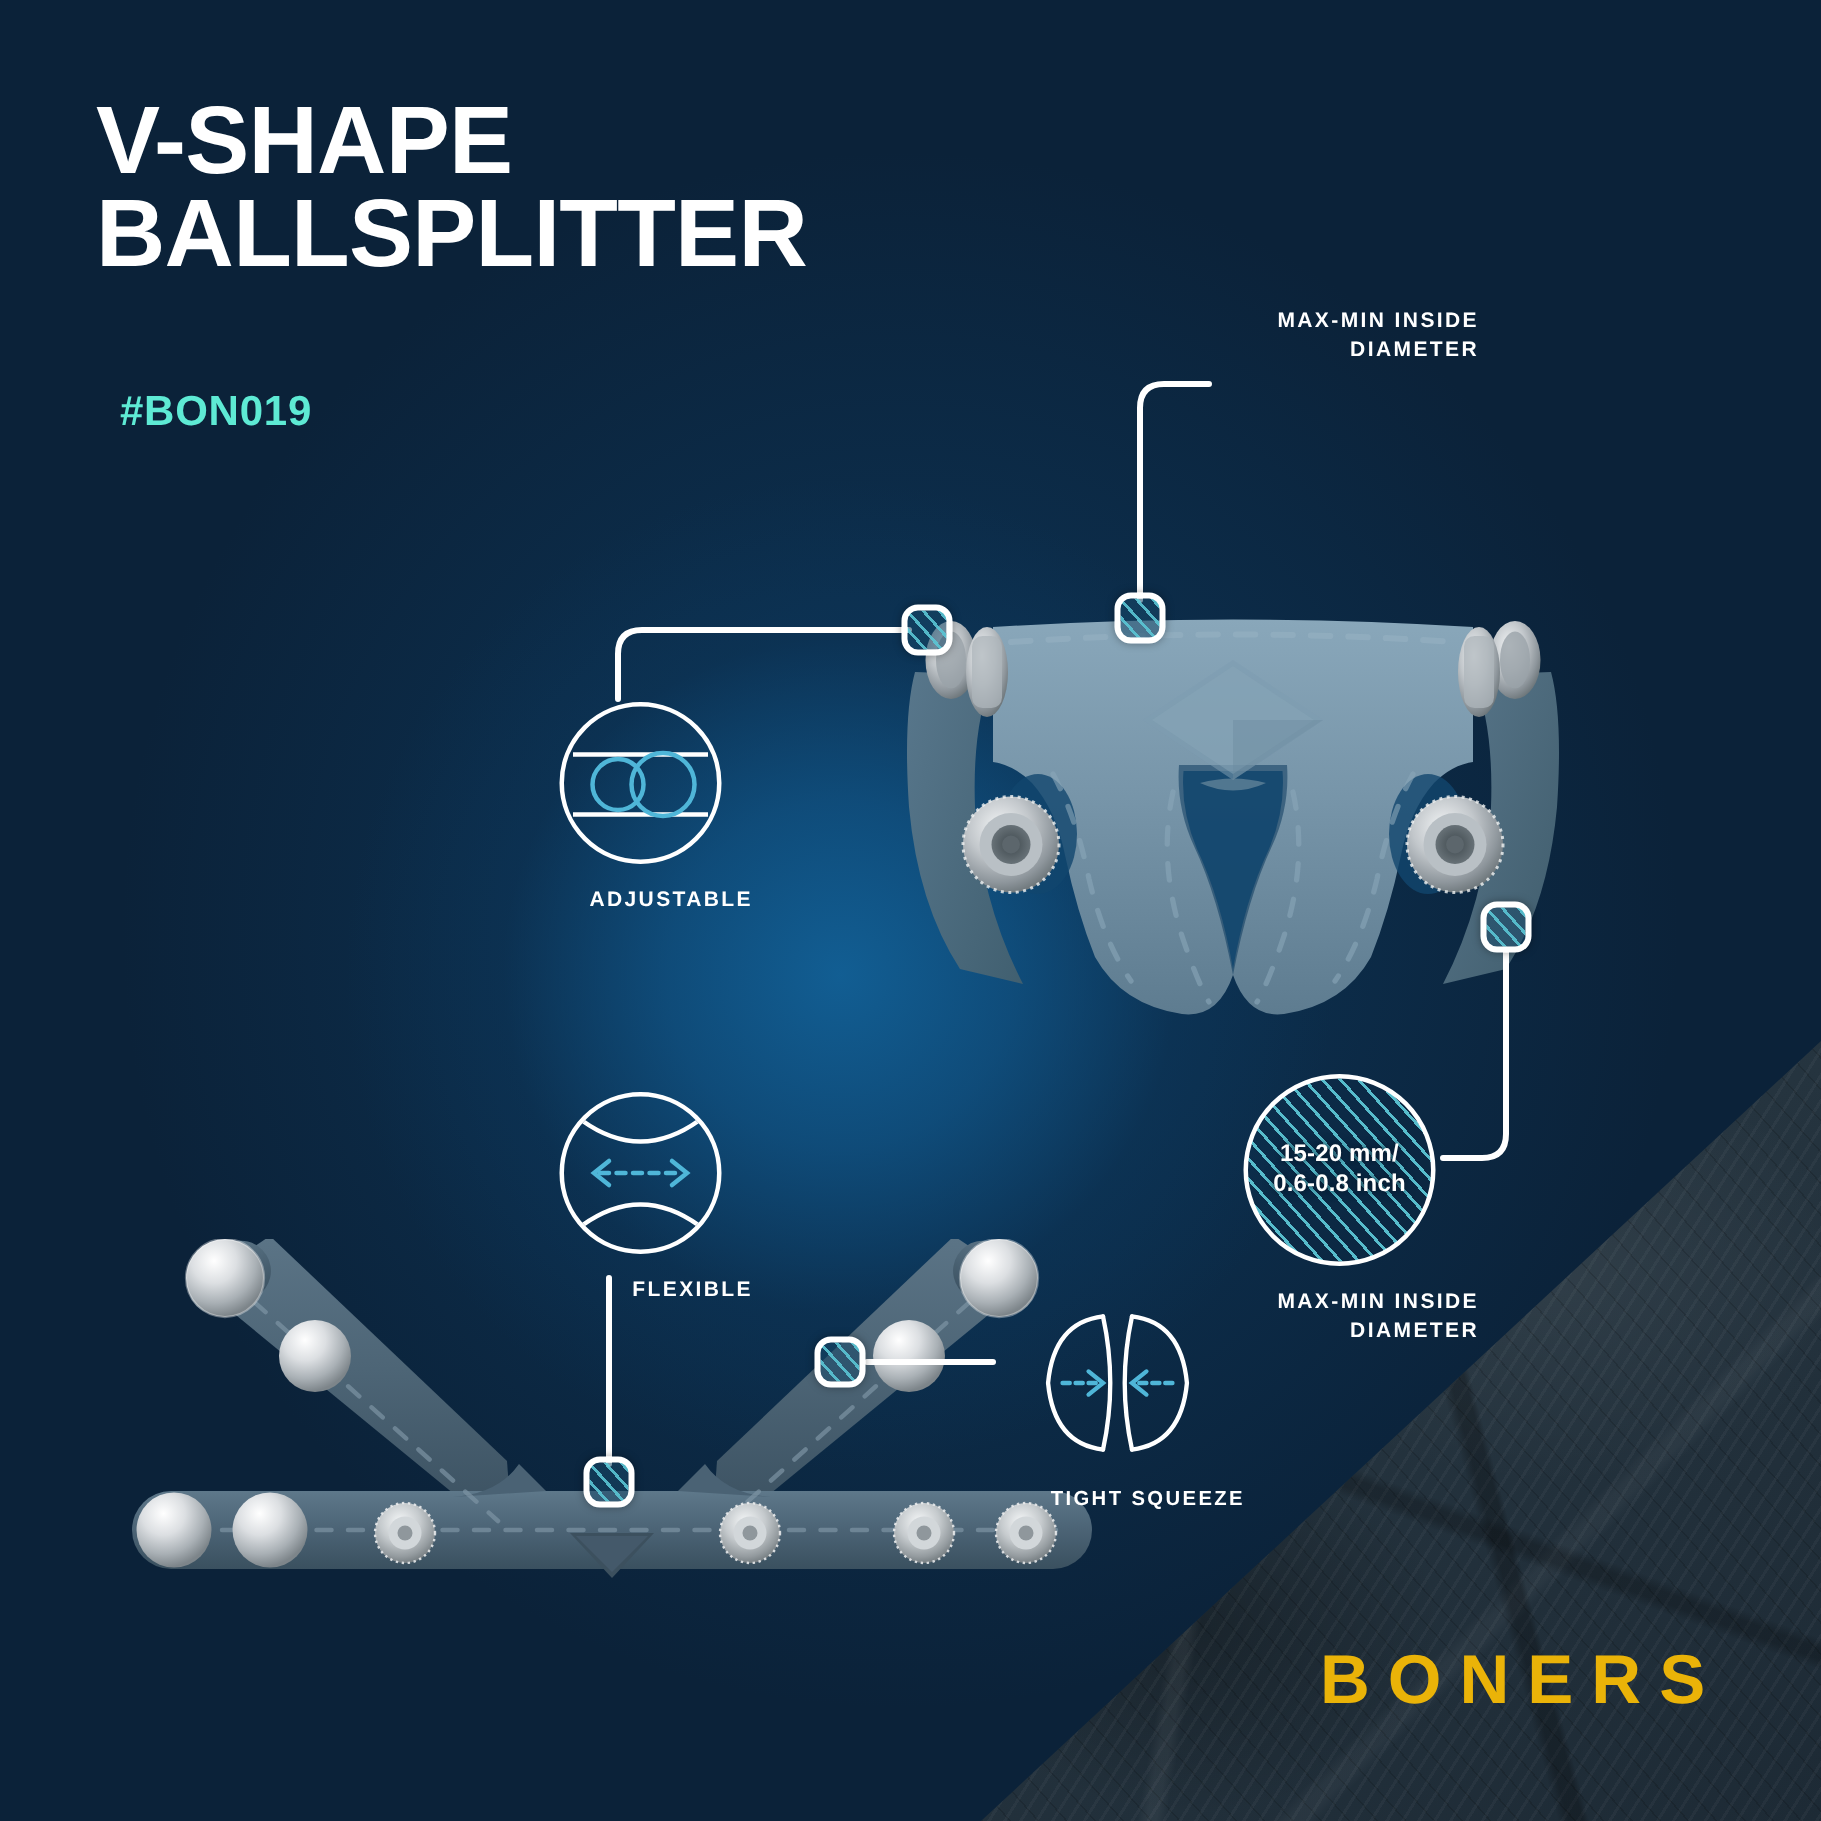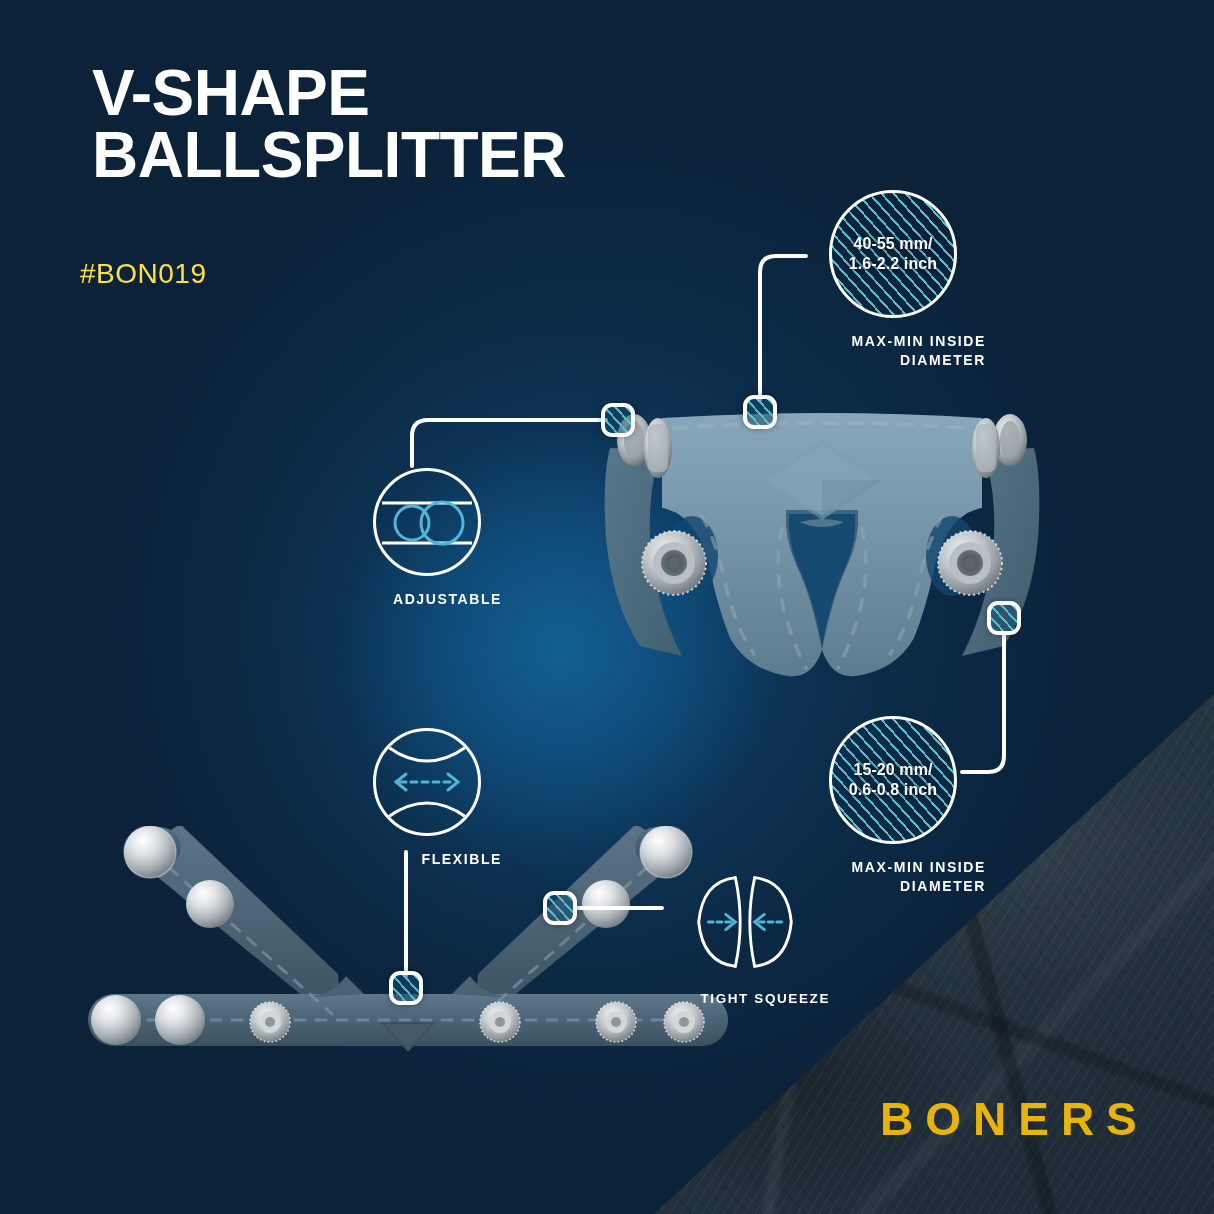--- a/index.html
+++ b/index.html
@@ -33,27 +33,27 @@
   .stone:after{
     content:"";position:absolute;inset:0;
     background:
       linear-gradient(100deg, transparent 0 30%, rgba(255,255,255,.05) 31% 32%, transparent 33%),
       linear-gradient(75deg, transparent 0 55%, rgba(0,0,0,.25) 56% 57.4%, transparent 58%),
       linear-gradient(20deg, transparent 0 42%, rgba(0,0,0,.22) 43% 44%, transparent 45%),
       linear-gradient(135deg, transparent 0 66%, rgba(255,255,255,.04) 67% 68%, transparent 69%);
   }
   
   .title{
-    position:absolute;left:92px;top:62px;width:700px;
+    position:absolute;left:64px;top:62px;width:700px;
     color:#fff;font-size:64px;line-height:.97;font-weight:700;letter-spacing:-.5px;
   }
   .title .l2{display:block;}
   .sku{
     position:absolute;left:80px;top:258px;
-    color:#fde047;font-size:28px;letter-spacing:.5px;font-weight:400;
+    color:#5eead4;font-size:28px;letter-spacing:.5px;font-weight:700;
   }
   
   .logo{
     position:absolute;left:880px;top:1092px;
     color:#eab308;font-size:46px;font-weight:700;letter-spacing:12px;
   }
   
   .callout{position:absolute;}
   .circ{
     position:relative;border-radius:50%;border:3px solid #fff;
@@ -301,26 +301,20 @@
   <div class="marker" style="left:389px;top:971px;"></div>
   <div class="marker" style="left:543px;top:891px;"></div>
 
   <div class="title">
     <span>V-SHAPE</span>
     <span class="l2">BALLSPLITTER</span>
   </div>
   <div class="sku">#BON019</div>
 
   <div class="callout" id="co-dia-top">
-    <div class="circ hatch">
-      <div class="meas">
-        <span>40-55 mm/</span><br>
-        <span>1.6-2.2 inch</span>
-      </div>
-    </div>
     <div class="cap">
       <span>MAX-MIN INSIDE</span><br>
       <span>DIAMETER</span>
     </div>
   </div>
 
   <div class="callout" id="co-dia-bot">
     <div class="circ hatch">
       <div class="meas">
         <span>15-20 mm/</span><br>

